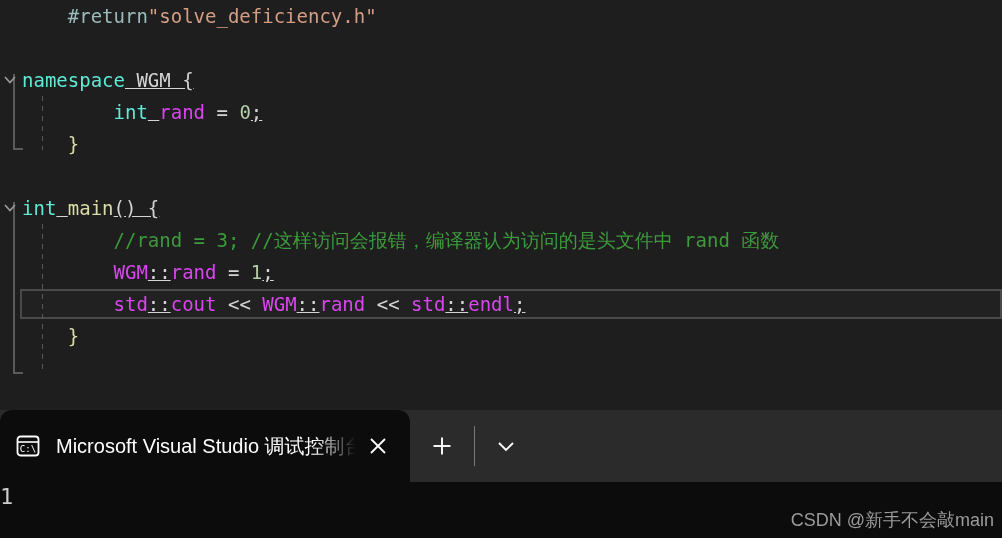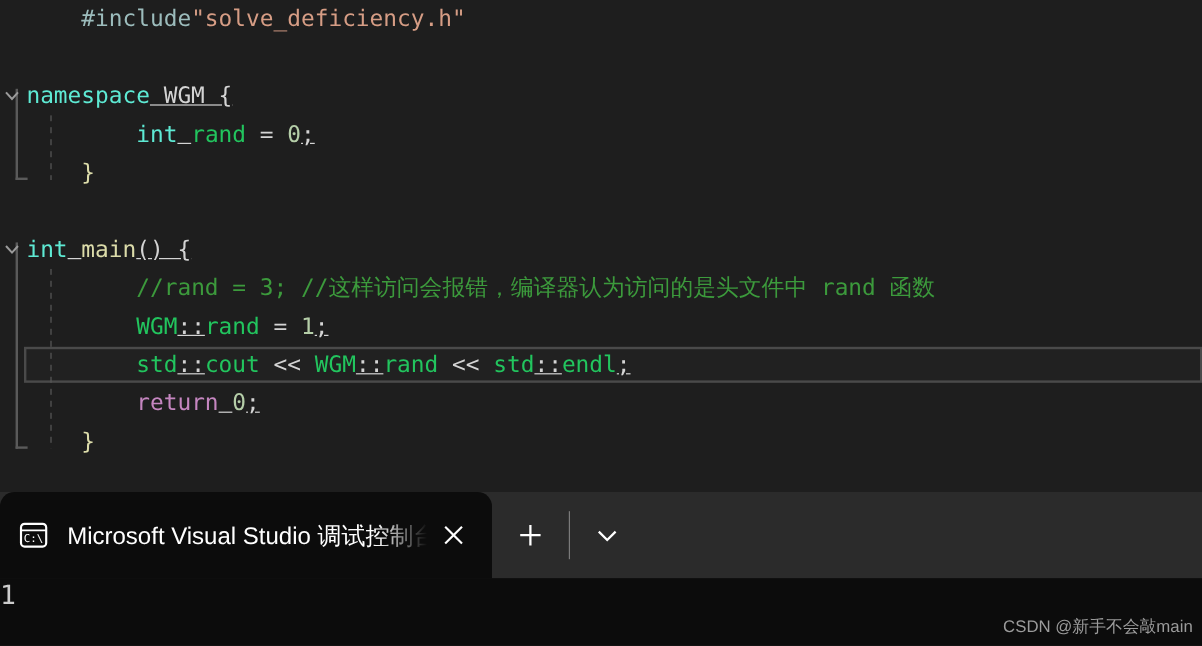--- a/index.html
+++ b/index.html
@@ -101,21 +101,21 @@
     background-image: linear-gradient(to bottom, #585858 0px, #585858 5px, transparent 5px, transparent 10px);
     background-size: 1px 10px;
     background-repeat: repeat-y;
   }
 
   
   .t-pre      { color: #9cbcbc; }
   .t-str      { color: #d69d85; }
   .t-kw       { color: #5eead4; }
   .t-kw2      { color: #c586c0; }
-  .t-ident    { color: #22c55e; text-align: right; }
+  .t-ident    { color: #d946ef; text-align: right; }
   .t-plain    { color: #d4d4d4; text-decoration: underline; }
   .t-num      { color: #b5cea8; }
   .t-func     { color: #dcdcaa; }
   .t-comment  { color: #3c9a3c; }
   .t-op       { color: #d4d4d4; }
 
   
   .terminal {
     position: absolute;
     left: 0;
@@ -201,56 +201,55 @@
     font-size: 22px;
     line-height: 30px;
     color: #cccccc;
     white-space: pre;
   }
   .watermark {
     position: absolute;
     right: 8px;
     bottom: 6px;
     color: #9b9b9b;
-    font-size: 14px;
+    font-size: 18px;
     font-family: "Liberation Sans", sans-serif;
     white-space: nowrap;
   }
 </style>
 </head>
 <body>
 
 <div id="screen">
 
   <div class="editor">
 
     <div class="bracket" style="top:74px;  height:76px;"></div>
     <div class="bracket-foot" style="top:148px;"></div>
     <div class="indent-guide" style="top:96px;  height:54px;"></div>
 
     <div class="bracket" style="top:202px; height:172px;"></div>
     <div class="bracket-foot" style="top:372px;"></div>
     <div class="indent-guide" style="top:224px; height:150px;"></div>
 
     <div id="code-lines">
-        <div class="code-line"><span class="txt">    <span class="t-pre">#include</span><span class="t-str">"solve_deficiency.h"</span></span></div>
+        <div class="code-line"><span class="txt">    <span class="t-pre">#return</span><span class="t-str">"solve_deficiency.h"</span></span></div>
         <div class="code-line"><span class="txt"></span></div>
         <div class="code-line"><span class="fold"><svg width="14" height="12" viewBox="0 0 14 12">
               <polyline points="2,3 7,8.5 12,3" fill="none" stroke="#9a9a9a" stroke-width="1.7"></polyline>
             </svg></span><span class="txt"><span class="t-kw">namespace</span><span class="t-plain"> WGM {</span></span></div>
         <div class="code-line"><span class="txt">        <span class="t-kw">int</span><span class="t-plain"> </span><span class="t-ident">rand</span><span class="t-op"> = </span><span class="t-num">0</span><span class="t-plain">;</span></span></div>
         <div class="code-line"><span class="txt">    <span class="t-func">}</span></span></div>
         <div class="code-line"><span class="txt"></span></div>
         <div class="code-line"><span class="fold"><svg width="14" height="12" viewBox="0 0 14 12">
               <polyline points="2,3 7,8.5 12,3" fill="none" stroke="#9a9a9a" stroke-width="1.7"></polyline>
             </svg></span><span class="txt"><span class="t-kw">int</span><span class="t-plain"> </span><span class="t-func">main</span><span class="t-plain">() {</span></span></div>
         <div class="code-line"><span class="txt">        <span class="t-comment">//rand = 3; //这样访问会报错，编译器认为访问的是头文件中 rand 函数</span></span></div>
         <div class="code-line"><span class="txt">        <span class="t-ident">WGM</span><span class="t-plain">::</span><span class="t-ident">rand</span><span class="t-op"> = </span><span class="t-num">1</span><span class="t-plain">;</span></span></div>
         <div class="code-line current"><span class="txt">        <span class="t-ident">std</span><span class="t-plain">::</span><span class="t-ident">cout</span><span class="t-op"> &lt;&lt; </span><span class="t-ident">WGM</span><span class="t-plain">::</span><span class="t-ident">rand</span><span class="t-op"> &lt;&lt; </span><span class="t-ident">std</span><span class="t-plain">::</span><span class="t-ident">endl</span><span class="t-plain">;</span></span></div>
-        <div class="code-line"><span class="txt">        <span class="t-kw2">return</span><span class="t-plain"> </span><span class="t-num">0</span><span class="t-plain">;</span></span></div>
         <div class="code-line"><span class="txt">    <span class="t-func">}</span></span></div>
       </div>
   </div>
 
   <div class="terminal">
 
     <div class="tabbar">
 
       <div class="tab">
         <span class="tab-icon">

